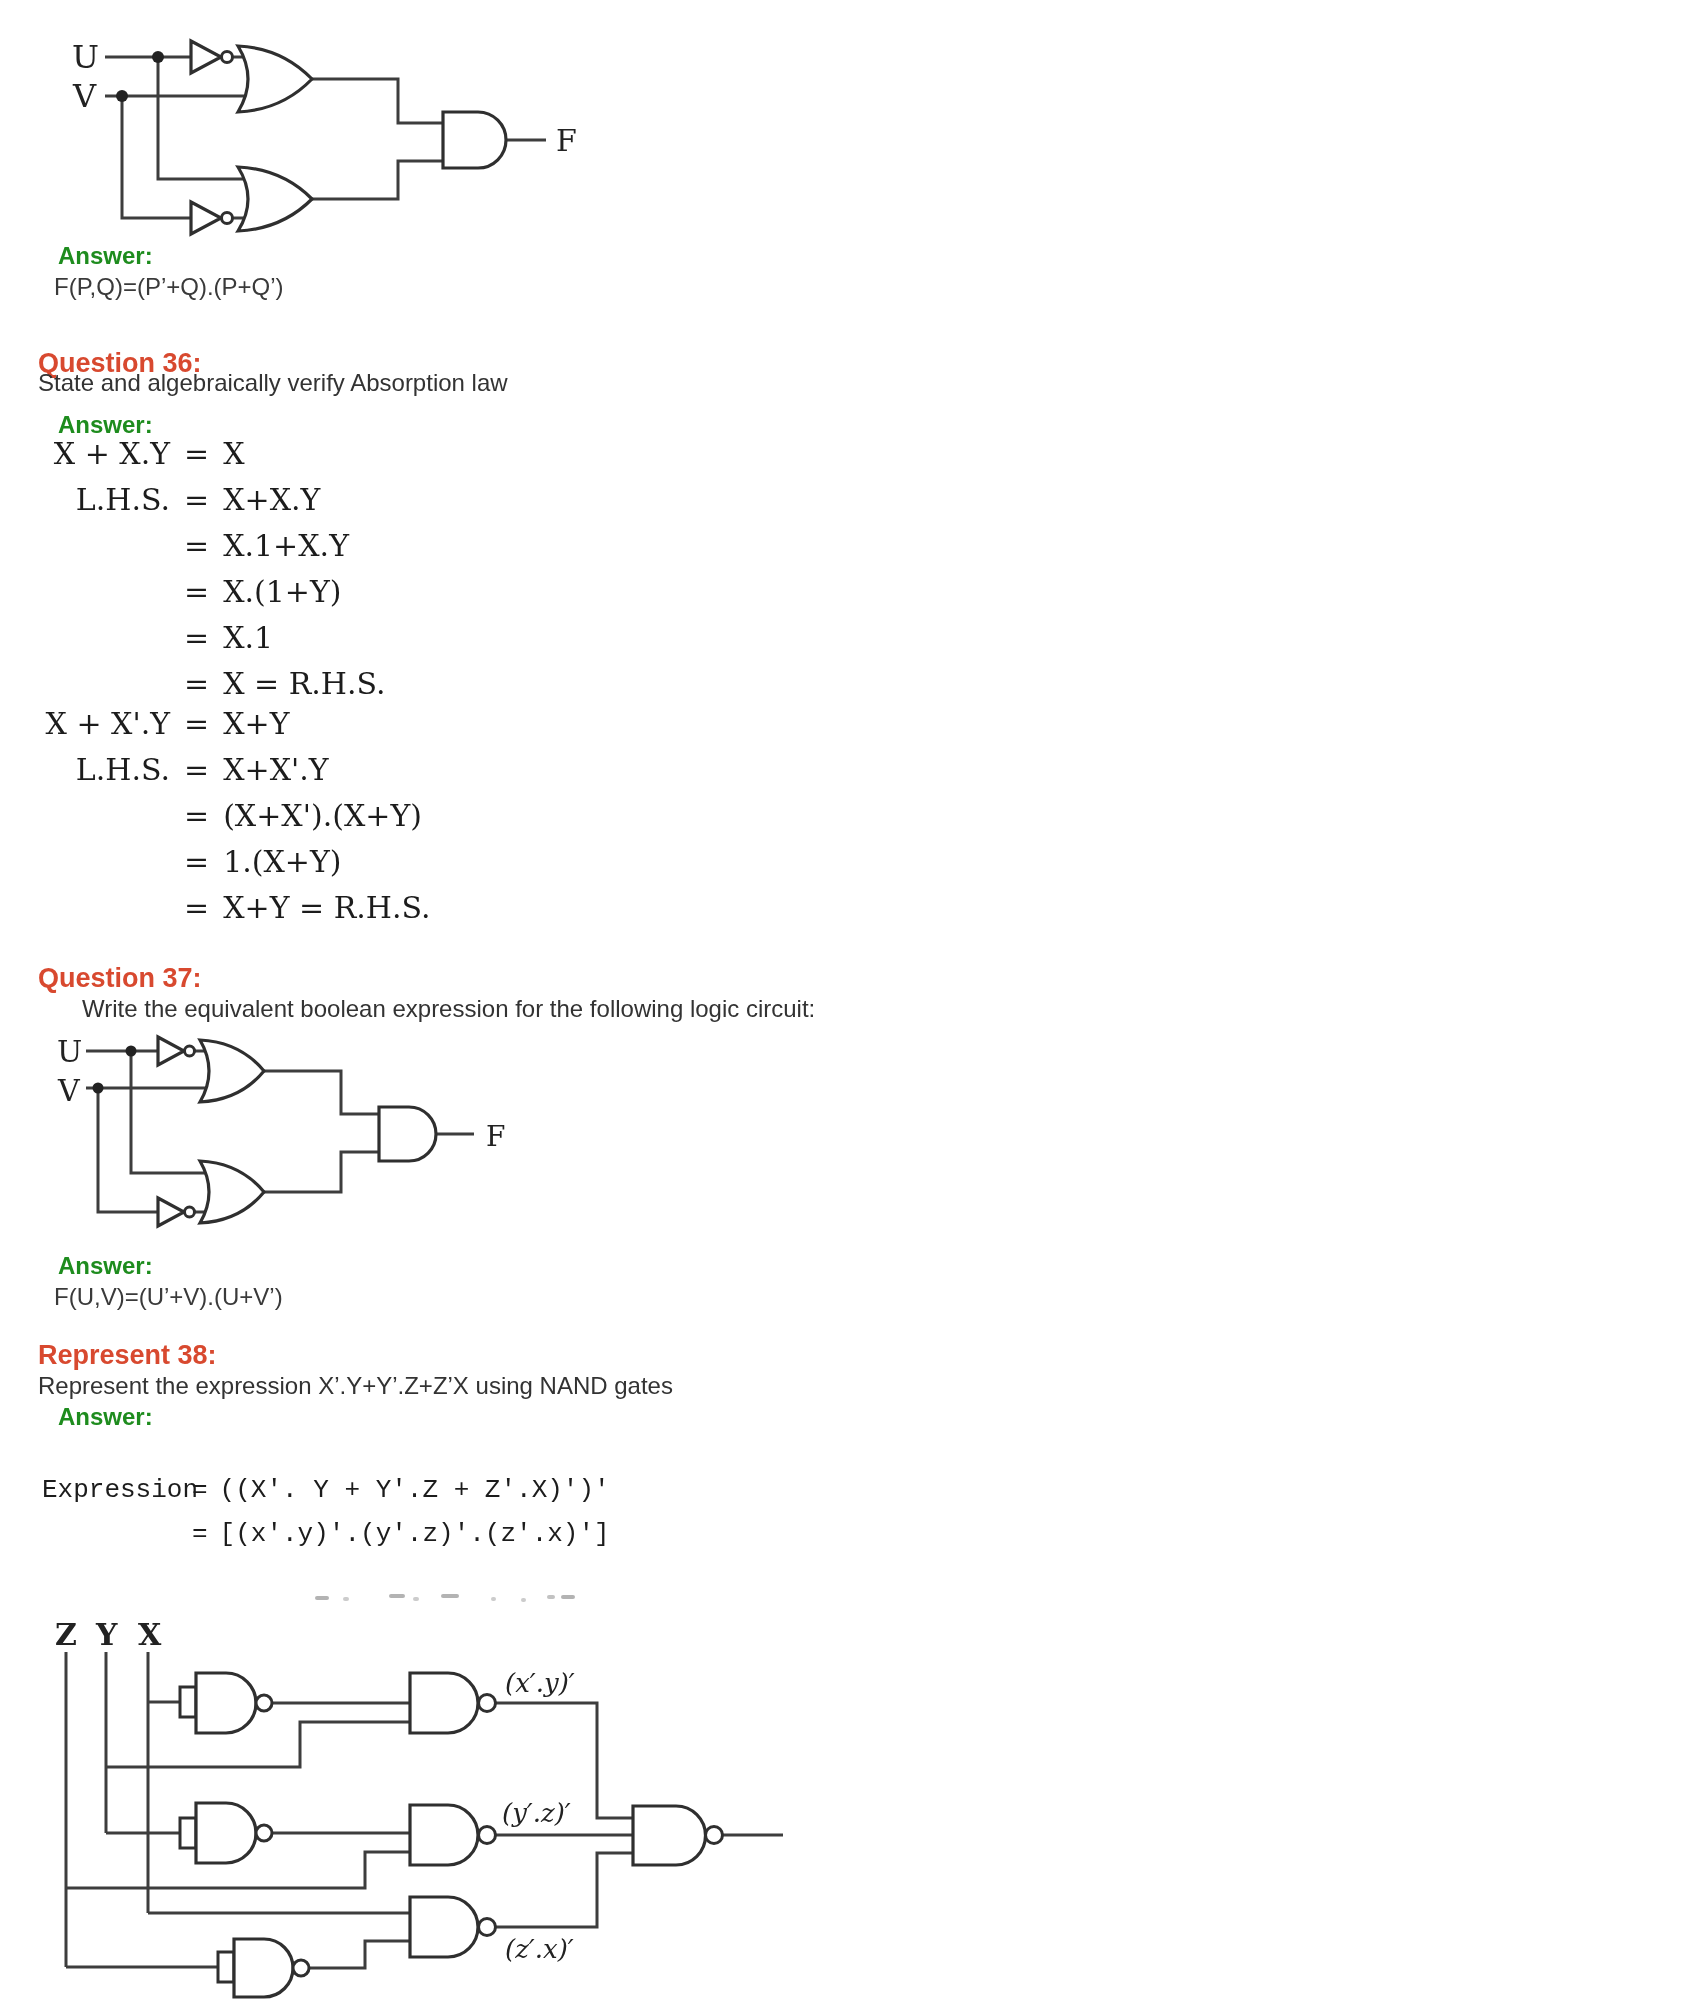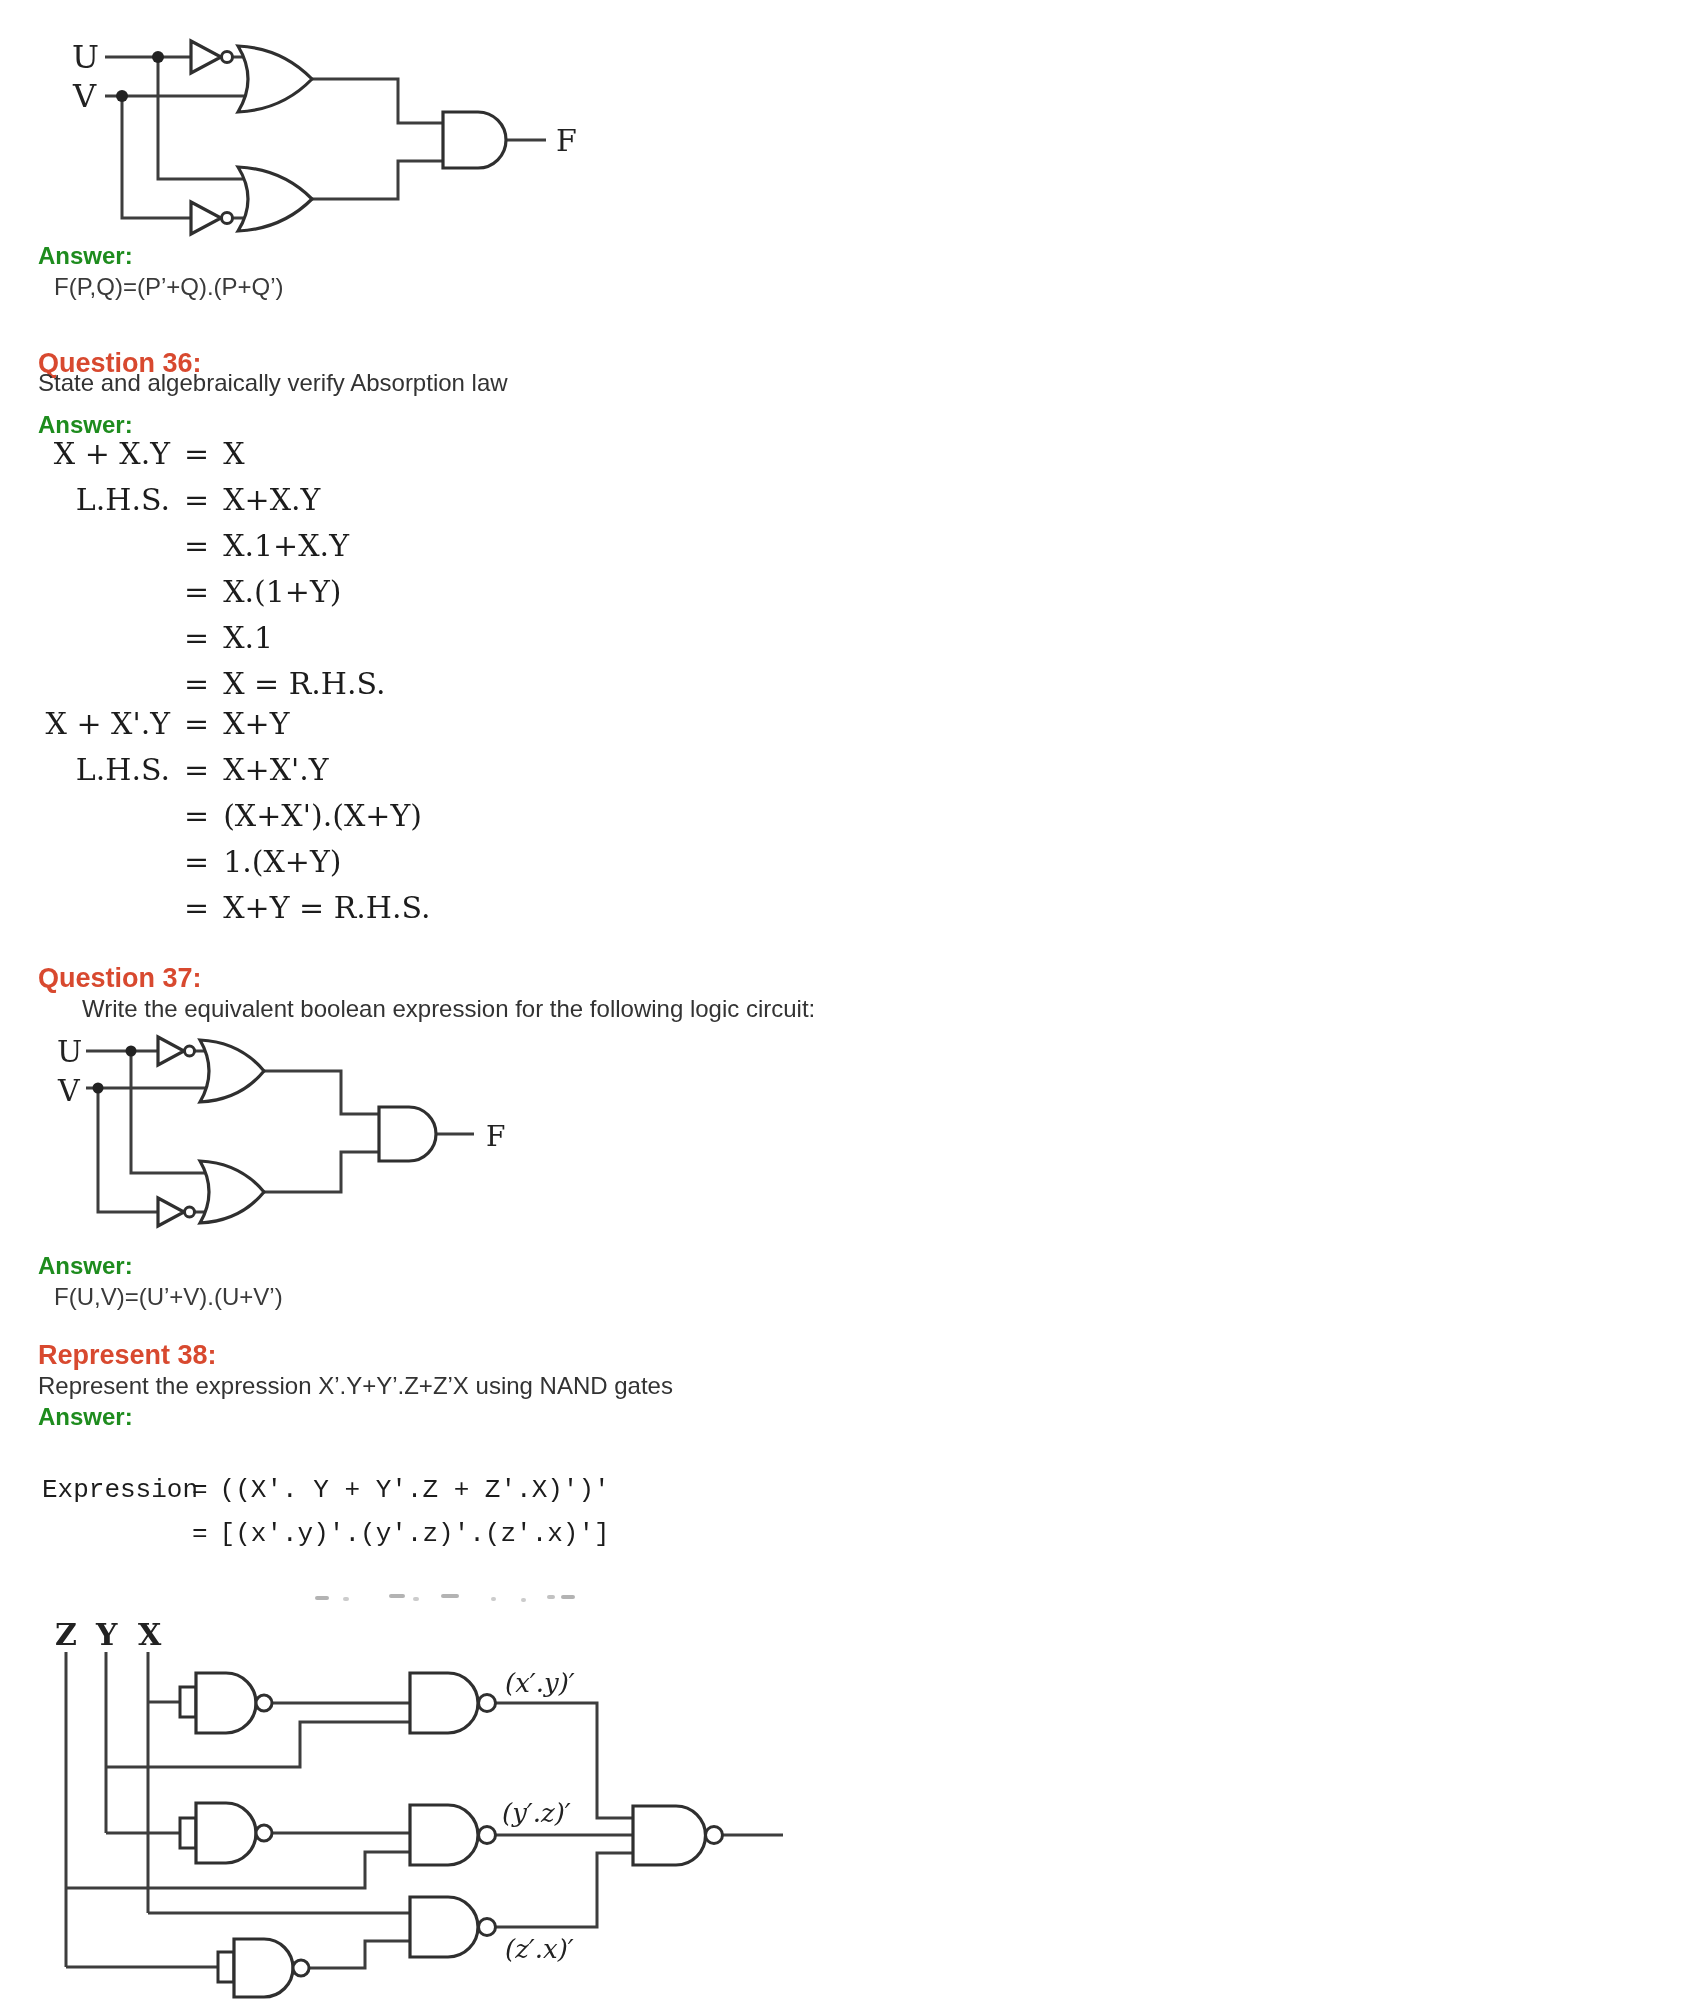--- a/index.html
+++ b/index.html
@@ -1,20 +1,20 @@
 <!DOCTYPE html>
 <html><head>
 <meta charset="utf-8">
 <style>
   html,body{margin:0;padding:0;background:#fff;}
   #page{position:relative;width:1700px;height:2004px;background:#fff;overflow:hidden;
         font-family:"Liberation Sans",sans-serif;color:#2e2e2e;}
   .abs{position:absolute;}
   .h-q{font-size:27px;font-weight:bold;color:#d8492f;}
-  .h-a{font-size:24px;font-weight:bold;color:#1e8c1e;}
+  .h-a{font-size:24px;font-weight:bold;color:#1e8c1e;margin-left:20px;}
   .body-text{font-size:24px;color:#333;}
   .mono-val{font-size:24px;color:#3a3a3a;margin-left:16px;}
   .mathblock{display:flex;flex-direction:column;}
   .mrow{display:flex;align-items:baseline;height:46px;
         font-family:"DejaVu Serif",serif;font-size:30px;color:#1c1c1c;}
   .ml{width:132px;text-align:right;white-space:pre;}
   .me{margin:0 14px;}
   .xrow{display:flex;align-items:center;height:44px;
         font-family:Liberation Mono, monospace;font-size:26px;color:#1c1c1c;}
   .xl{width:138px;text-align:right;white-space:pre;}

